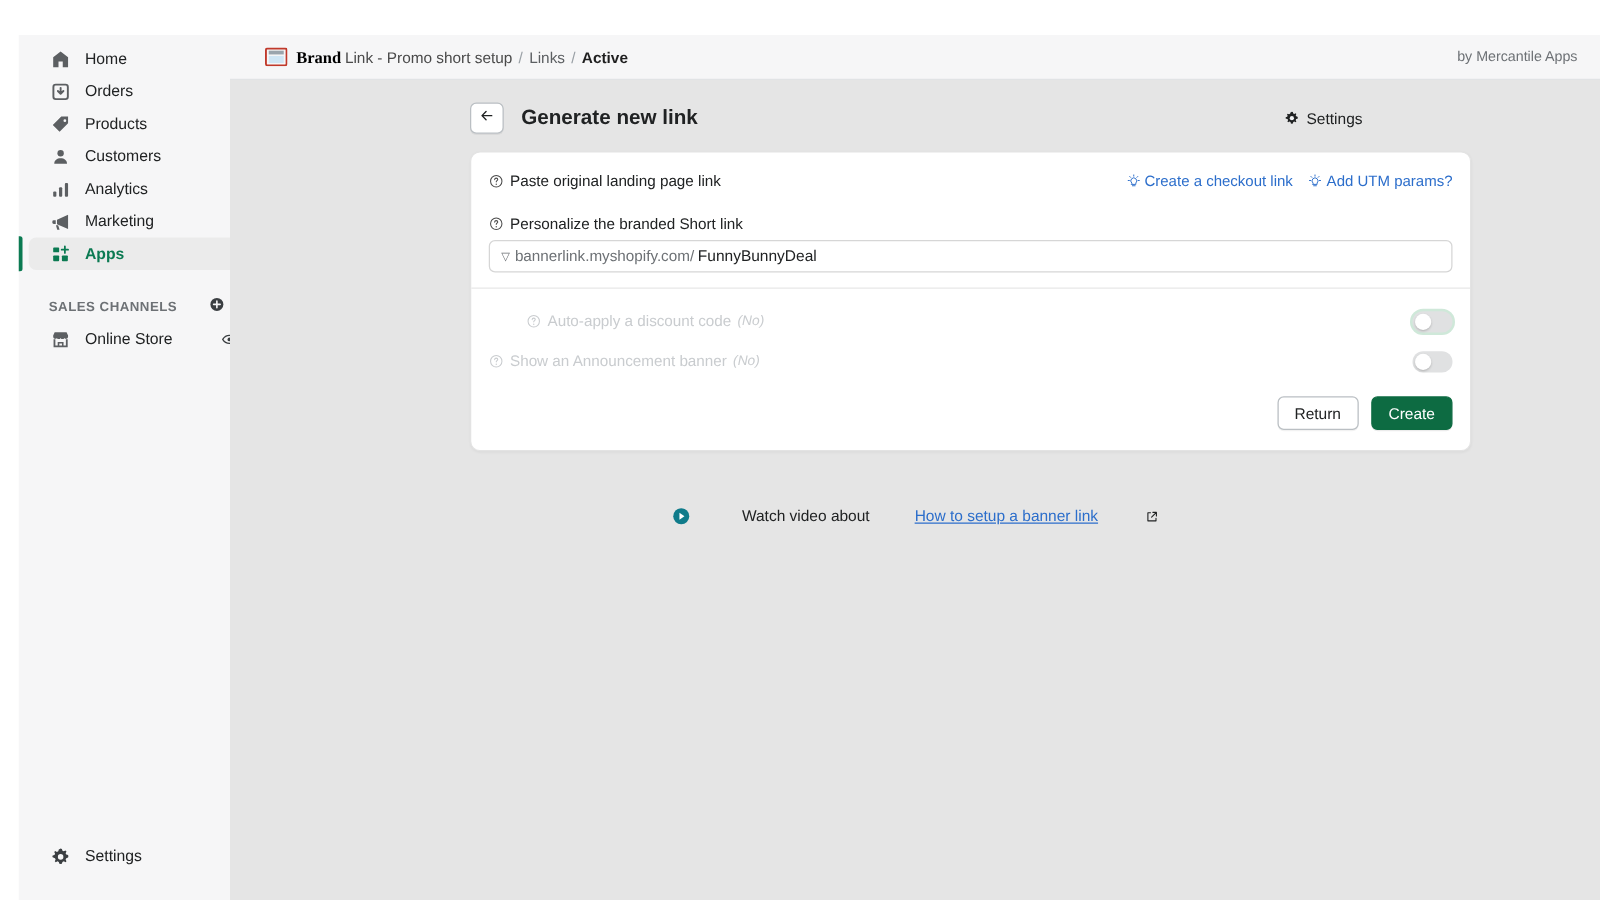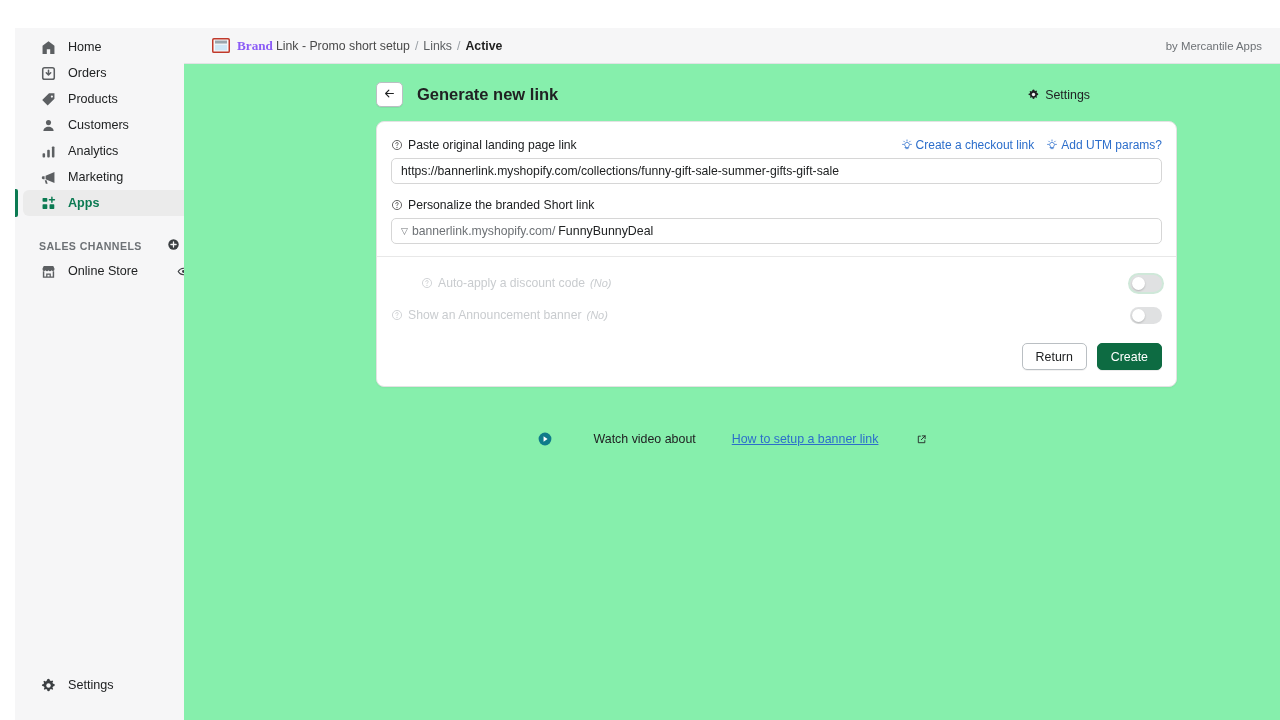--- a/index.html
+++ b/index.html
@@ -58,32 +58,32 @@
   .topbar {
     position: absolute; left: 184px; top: 28px;
     width: 1096px; height: 36px;
     background: #f6f6f7;
     border-bottom: 1px solid #e1e3e5;
     display: flex; align-items: center;
     padding: 0 18px 0 28px;
   }
   .brandmark { width: 18px; height: 15px; margin-right: 7px; flex: 0 0 18px; }
   .crumbs { display: flex; align-items: baseline; font-size: 12.3px; color: #4a4a4a; }
-  .crumb-brand { font-family: "Liberation Serif", serif; font-weight: bold; font-size: 13.2px; color: #8b5cf6; }
+  .crumb-brand { font-family: "Liberation Serif", serif; font-weight: bold; font-size: 13.2px; color: #000000; }
   .crumb-app { margin-left: 3px; color: #4a4a4a; }
   .crumb-sep { margin: 0 5px; color: #9aa0a6; }
   .crumb-mid { color: #5c5f62; }
   .crumb-active { color: #1f1f1f; font-weight: bold; }
   .byline { margin-left: auto; font-size: 11.4px; color: #6d7175; }
 
   
   .main {
     position: absolute; left: 184px; top: 64px;
     width: 1096px; height: 656px;
-    background: #86efac;
+    background: #e5e5e5;
   }
   .card-head {
     display: flex; align-items: center;
     margin: 18px 0 0 192px; width: 714px;
   }
   .back-btn {
     width: 27px; height: 25px;
     background: #fff; border: 1px solid #babfc3; border-radius: 5px;
     display: flex; align-items: center; justify-content: center;
     cursor: pointer; box-shadow: 0 1px 0 rgba(0,0,0,.05);
@@ -365,23 +365,20 @@
                     <path d="M7.2 12.4a4 4 0 1 1 5.6 0v1.8H7.2z"></path>
                     <path d="M8.2 16h3.6"></path>
                     <path d="M10 1.6v1.6M2.6 9h1.6M15.8 9h1.6M4.6 3.6 5.8 4.8M15.4 3.6l-1.2 1.2"></path>
                   </svg>
               </span>
               <span>Add UTM params?</span>
             </div>
           </div>
         </div>
 
-        <div class="input">
-          <span>https://bannerlink.myshopify.com/collections/funny-gift-sale-summer-gifts-gift-sale</span>
-        </div>
 
         <div class="row-gap"></div>
 
         <div class="field-label-row">
           <span class="qmark">
             <svg width="12" height="12" viewBox="0 0 20 20" fill="none" stroke="#4a4a4a" stroke-width="1.4">
                 <circle cx="10" cy="10" r="7.6"></circle>
                 <path d="M7.9 7.8c0-1.2 1-2 2.1-2s2 .8 2 1.9c0 1.5-2 1.6-2 3.1" stroke-linecap="round"></path>
                 <circle cx="10" cy="14" r=".9" fill="#4a4a4a" stroke="none"></circle>
               </svg>

